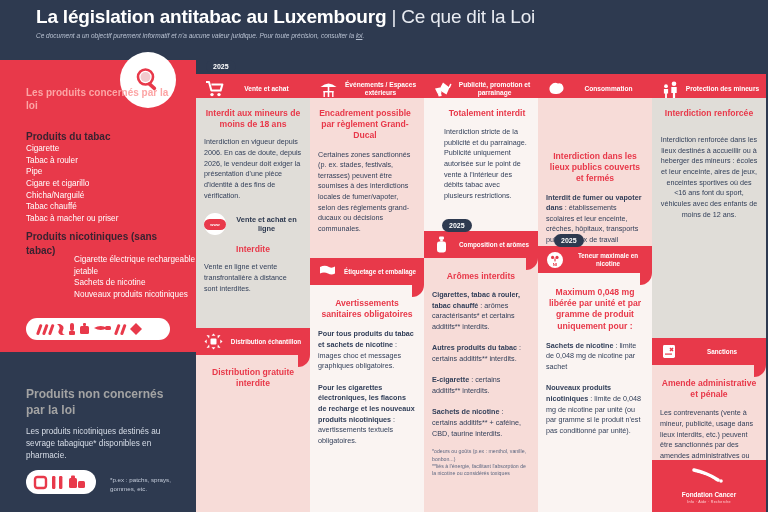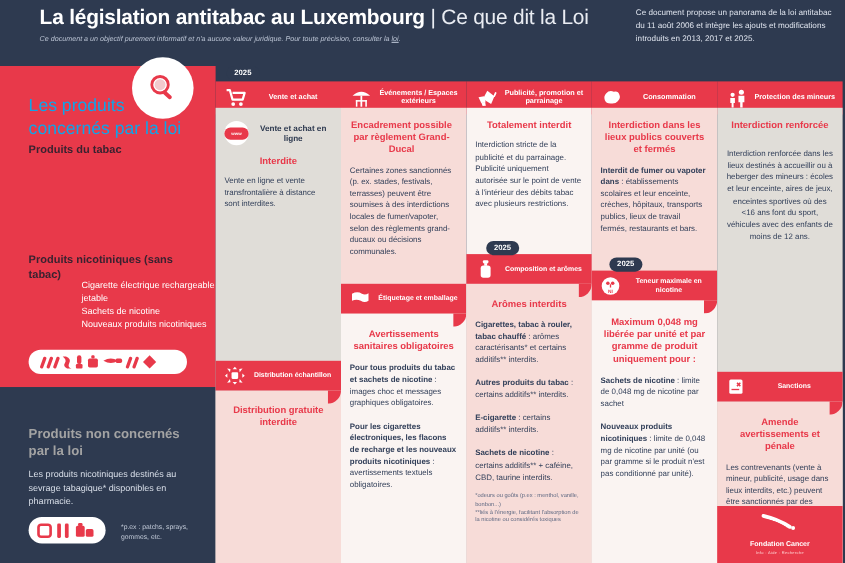--- a/index.html
+++ b/index.html
@@ -21,21 +21,21 @@
   .hdr-right{position:absolute;left:578px;top:6px;width:182px;font-size:7.4px;line-height:1.55;color:#dfe4ee;}
 
   
   .side-red{position:absolute;left:0;top:60px;width:196px;height:292px;background:#e8394a;border-top-right-radius:0;}
   .side-dark{position:absolute;left:0;top:352px;width:196px;height:160px;background:#2e3a50;}
 
   .magnifier{position:absolute;left:120px;top:52px;width:56px;height:56px;border-radius:50%;background:#fff;
     display:flex;align-items:center;justify-content:center;}
   .magnifier svg{display:block;}
 
-  .side-h{position:absolute;left:26px;width:150px;font-size:16px;font-weight:normal;color:#0ea5e9;line-height:1.32;}
+  .side-h{position:absolute;left:26px;width:150px;font-size:10px;font-weight:bold;color:#fca5a5;line-height:1.32;}
   .side-h.one{top:86px;}
   .side-sub{position:absolute;left:26px;font-size:10px;font-weight:bold;color:#3a2230;line-height:1.36;}
   .side-list{position:absolute;left:26px;font-size:8.2px;color:#ffffff;line-height:1.42;}
   .pill{position:absolute;background:#fff;border-radius:999px;display:flex;align-items:center;justify-content:center;gap:3px;}
 
   .side-h2{position:absolute;left:26px;top:386px;width:155px;font-size:12px;font-weight:bold;color:#a3a3a3;line-height:1.34;}
   .side-p2{position:absolute;left:26px;top:426px;width:140px;font-size:8.2px;color:#d9dfe9;line-height:1.45;}
   .side-note{position:absolute;left:110px;top:476px;width:72px;font-size:6.2px;color:#c3cbd9;line-height:1.42;}
 
   
@@ -85,36 +85,42 @@
 
 <div class="page">
 
   <div class="header">
     <div class="hdr-title">
       <span>La législation antitabac au Luxembourg</span><span class="thin"> | </span><span class="thin">Ce que dit la Loi</span>
     </div>
     <div class="hdr-sub">
       <span>Ce document a un objectif purement informatif et n'a aucune valeur juridique. Pour toute précision, consulter la </span><u>loi</u><span>.</span>
     </div>
-    <div class="hdr-right">Ce document propose un panorama de la loi antitabac du 11 août 2006 et intègre les ajouts et modifications introduits en 2013, 2017 et 2025.</div>
   </div>
 
   <div class="side-red"></div>
   <div class="side-dark"></div>
 
   <div class="magnifier">
     <svg width="30" height="30" viewBox="0 0 30 30">
       <circle cx="12.5" cy="12" r="7.5" fill="none" stroke="#e8394a" stroke-width="2.6"></circle>
       <circle cx="12.5" cy="12" r="5" fill="#f2c9cd"></circle>
       <rect x="16.5" y="16.5" width="10" height="3.6" rx="1.8" fill="#e8394a" transform="rotate(42 16.5 16.5)"></rect>
     </svg>
   </div>
 
   <div class="side-h one">Les produits concernés par la loi</div>
   <div class="side-sub" style="top:130px;">Produits du tabac</div>
+  <div class="side-list" style="top:143px;white-space:pre-line;">Cigarette
+Tabac à rouler
+Pipe
+Cigare et cigarillo
+Chicha/Narguilé
+Tabac chauffé
+Tabac à macher ou priser</div>
   <div class="side-sub" style="top:230px;width:150px;white-space:pre-line;">Produits nicotiniques (sans tabac)</div>
   <div class="side-list" style="top:254px;width:150px;white-space:pre-line;margin-left:48px;">Cigarette électrique rechargeable et jetable
 Sachets de nicotine
 Nouveaux produits nicotiniques</div>
 
   <div class="pill" style="left:26px;top:318px;width:144px;height:22px;">
     <svg width="124" height="14" viewBox="0 0 124 14">
       <g fill="#e8394a">
         <rect x="2" y="2" width="3" height="11" rx="1.2" transform="rotate(20 3 7)"></rect>
         <rect x="8" y="2" width="3" height="11" rx="1.2" transform="rotate(20 9 7)"></rect>
@@ -164,20 +170,24 @@
             </svg>
         </span>
         <span class="ttl">Vente et achat</span>
       </div>
       <div class="badge2025" style="left:10px;top:0px;">2025</div>
       <div class="tab-corner">
           <i></i>
         </div>
 
       <div class="col-body bg-a">
+        <div style="padding:10px 8px 0 8px;">
+          <div class="h-red">Interdit aux mineurs de moins de 18 ans</div>
+          <div class="p" style="margin-top:7px;">Interdiction en vigueur depuis 2006. En cas de doute, depuis 2026, le vendeur doit exiger la présentation d'une pièce d'identité à des fins de vérification.</div>
+        </div>
 
         <div style="display:flex;align-items:center;gap:5px;padding:12px 8px 0 8px;">
           <span class="white-circ">
             <span class="online-pill">www</span>
           </span>
           <span style="flex:1;font-size:7.4px;font-weight:bold;color:#2e3a50;line-height:1.25;text-align:center;">Vente et achat en ligne</span>
         </div>
         <div style="padding:9px 8px 0 8px;">
           <div class="h-red">Interdite</div>
           <div class="p" style="margin-top:7px;">Vente en ligne et vente transfrontalière à distance sont interdites.</div>
@@ -271,21 +281,21 @@
           </g>
             </svg>
         </span>
         <span class="ttl">Publicité, promotion et parrainage</span>
       </div>
       <div class="tab-corner">
           <i></i>
         </div>
 
       <div class="col-body bg-c">
-        <div style="padding:10px 8px 0 8px;">
+        <div style="padding:10px 8px 0 20px;">
           <div class="h-red">Totalement interdit</div>
           <div class="p" style="margin-top:8px;">Interdiction stricte de la publicité et du parrainage. Publicité uniquement autorisée sur le point de vente à l'intérieur des débits tabac avec plusieurs restrictions.</div>
         </div>
 
         <div style="position:absolute;left:0;top:133px;width:114px;">
           <div class="badge2025" style="left:18px;top:-12px;">2025</div>
           <div class="sub-head">
             <span class="ic">
               <svg width="15" height="17" viewBox="0 0 15 17">
                   <g fill="#fff">
@@ -319,21 +329,21 @@
           </g>
             </svg>
         </span>
         <span class="ttl">Consommation</span>
       </div>
       <div class="tab-corner">
           <i></i>
         </div>
 
       <div class="col-body bg-b">
-        <div style="padding:10px 8px 0 8px;">
+        <div style="padding:10px 8px 0 8px;margin-top:43px;">
           <div class="h-red">Interdiction dans les lieux publics couverts et fermés</div>
           <div class="p" style="margin-top:8px;white-space:pre-line;"><b>Interdit de fumer ou vapoter dans</b> : établissements scolaires et leur enceinte, crèches, hôpitaux, transports publics, lieux de travail fermés, restaurants et bars.</div>
         </div>
 
         <div style="position:absolute;left:0;top:148px;width:114px;">
           <div class="badge2025" style="left:16px;top:-12px;">2025</div>
           <div class="sub-head">
             <span class="ic">
               <svg width="18" height="18" viewBox="0 0 18 18">
                 <circle cx="9" cy="9" r="8" fill="#fff"></circle>
@@ -395,21 +405,21 @@
                 <rect x="5" y="10.5" width="7" height="1.2" fill="#e8394a"></rect>
               </g>
                 </svg>
             </span>
             <span class="ttl">Sanctions</span>
           </div>
           <div class="sub-round">
               <i></i>
             </div>
           <div class="bg-b" style="padding:13px 8px 10px 8px;min-height:145px;">
-            <div class="h-red">Amende avertissements et pénale</div>
+            <div class="h-red">Amende administrative et pénale</div>
             <div class="p" style="margin-top:8px;">Les contrevenants (vente à mineur, publicité, usage dans lieux interdits, etc.) peuvent être sanctionnés par des amendes administratives ou pénales.</div>
           </div>
         </div>
 
         <div class="logo-box">
           <span>
             <svg width="34" height="16" viewBox="0 0 34 16">
               <path d="M2 2 q13 3 24 10" stroke="#fff" stroke-width="3.4" fill="none" stroke-linecap="round"></path>
               <path d="M4 6 q10 2 18 7" stroke="#e8394a" stroke-width="2.4" fill="none"></path>
               <circle cx="29" cy="13" r="1.8" fill="#fff"></circle>

